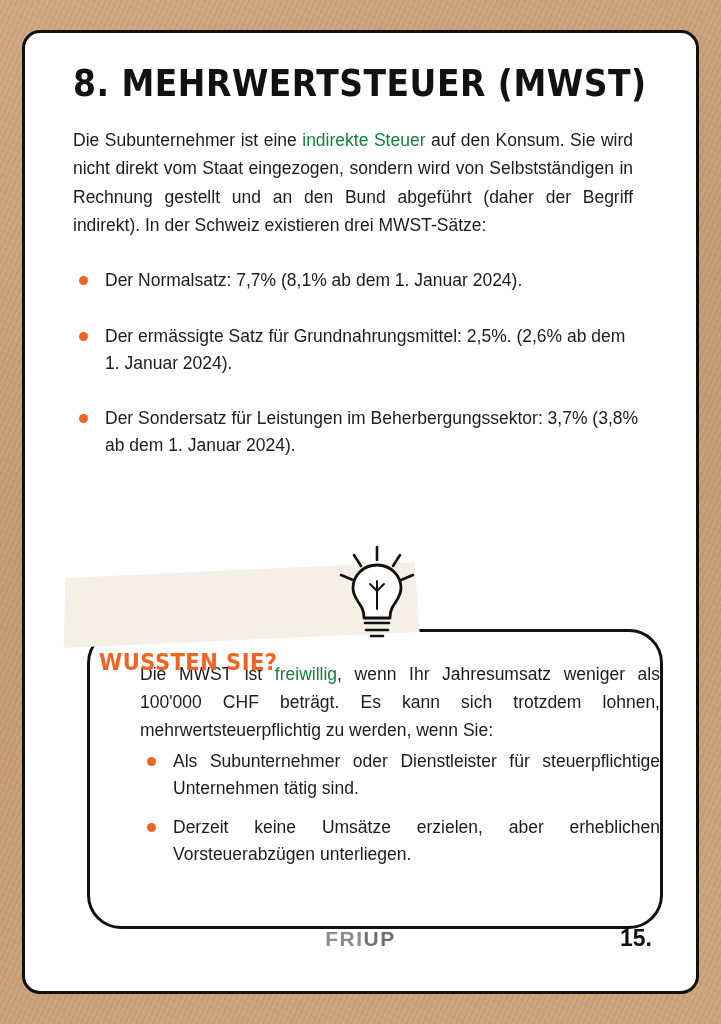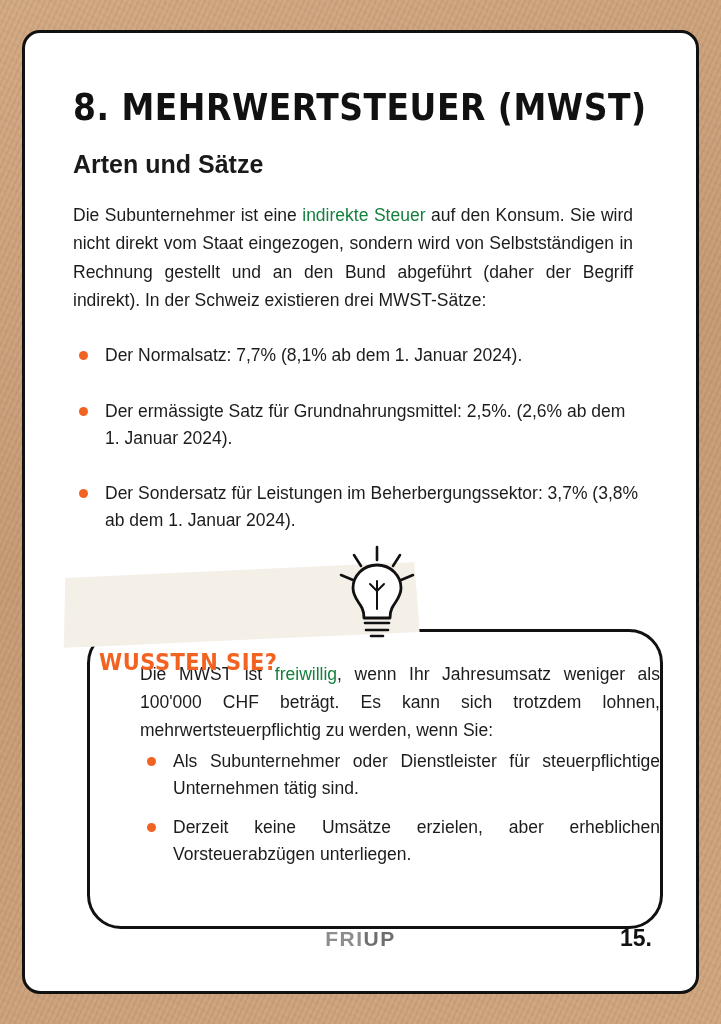--- a/index.html
+++ b/index.html
@@ -40,21 +40,21 @@
     background: #ffffff;
     border: 3px solid #111111;
     border-radius: 18px;
     z-index: 1;
     overflow: hidden;
   }
 
   .content {
     position: absolute;
     left: 48px;
-    top: 52px;
+    top: 28px;
     right: 40px;
   }
 
   
   .doc-title {
     font-family: "DejaVu Sans", sans-serif;
     font-weight: bold;
     font-size: 33px;
     letter-spacing: 0.5px;
     color: #111;
@@ -238,21 +238,20 @@
 <body>
 
 <div class="bg-texture"></div>
 
 <div class="page-card">
 
   <div class="content">
 
     <div class="doc-title">8. MEHRWERTSTEUER (MWST)</div>
 
-    <div class="doc-subtitle">Arten und Sätze</div>
 
     <p class="body-par"><span>Die Subunternehmer ist eine </span><span class="hl">indirekte Steuer</span><span> auf den Konsum. Sie wird nicht direkt vom Staat eingezogen, sondern wird von Selbstständigen in Rechnung gestellt und an den Bund abgeführt (daher der Begriff indirekt). In der Schweiz existieren drei MWST-Sätze:</span></p>
 
     <ul class="bullets">
       <li>Der Normalsatz: 7,7% (8,1% ab dem 1. Januar 2024).</li>
       <li>Der ermässigte Satz für Grundnahrungsmittel: 2,5%. (2,6% ab dem 1. Januar 2024).</li>
       <li>Der Sondersatz für Leistungen im Beherbergungssektor: 3,7% (3,8% ab dem 1. Januar 2024).</li>
     </ul>
 
   </div>

